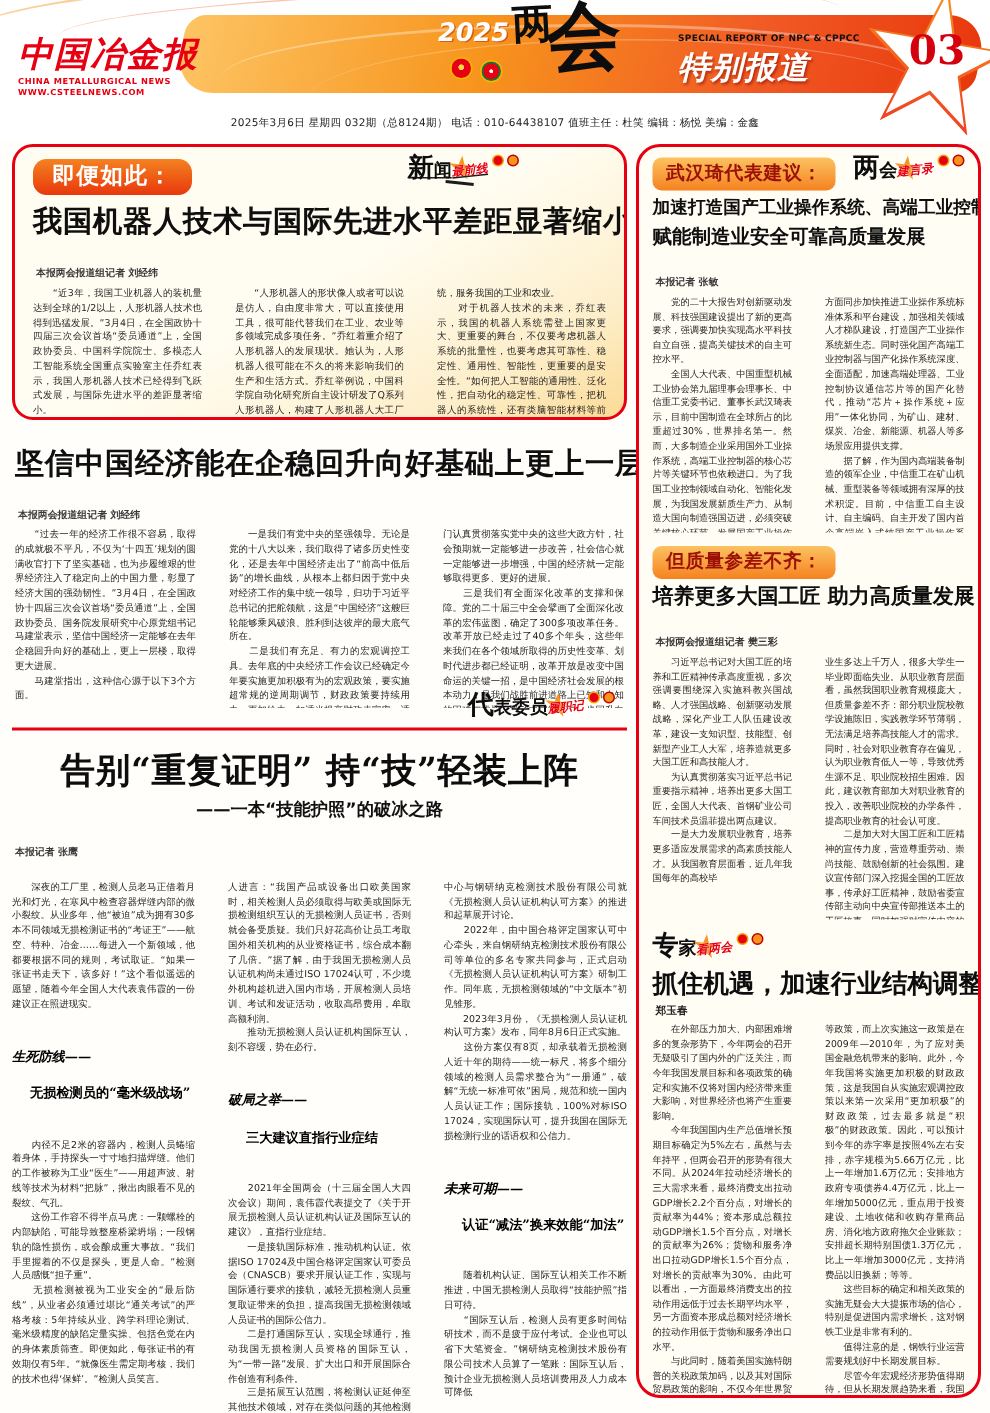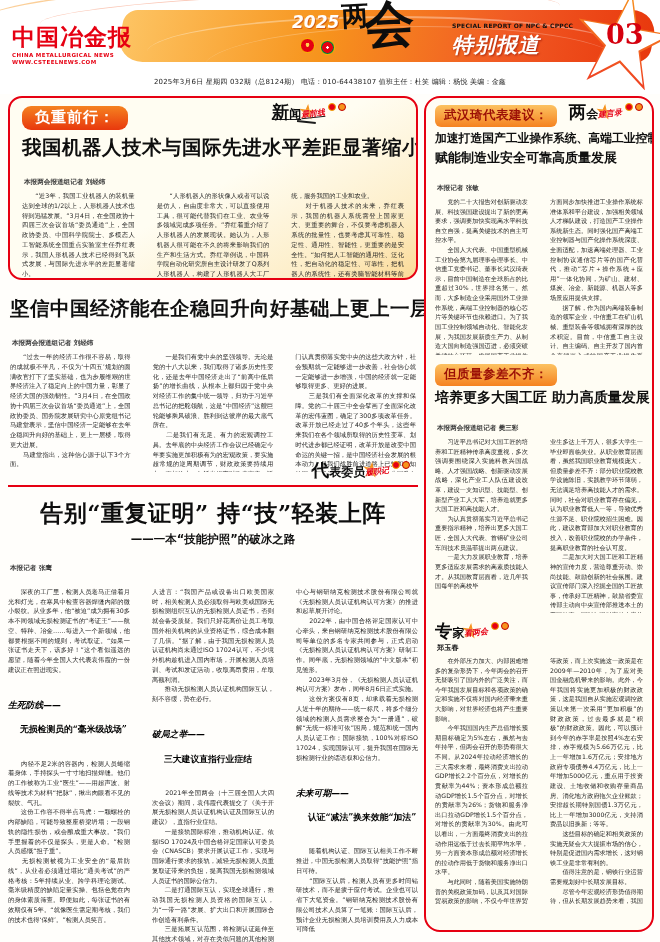--- a/index.html
+++ b/index.html
@@ -12,21 +12,21 @@
   .mh-curl2{position:absolute;left:40px;top:-6px;width:520px;height:40px;
            border-top:1.5px solid rgba(241,90,36,.35);border-radius:50%;transform:rotate(-2deg);}
   .mh-swoosh{position:absolute;left:120px;top:10px;width:534px;height:52px;
              background:linear-gradient(92deg,#fdc463,#f7941d 38%,#f15a24 72%,#e8380d);
              border-radius:12px 28px 12px 28px;transform:skewX(-12deg);overflow:hidden;}
   .mh-swoosh .wave{position:absolute;left:30px;top:6px;width:480px;height:70px;
              border-top:2px solid rgba(255,255,255,.35);border-radius:50%;}
   .mh-swoosh .wave2{position:absolute;left:90px;top:16px;width:420px;height:80px;
              border-top:1.5px solid rgba(255,255,255,.25);border-radius:50%;}
   .logo{position:absolute;left:12px;top:24px;color:#e60012;line-height:1.15;}
-  .logo-cn{font-family:"DejaVu Serif","Liberation Serif",serif;font-weight:bold;
+  .logo-cn{font-family:"DejaVu Serif","Liberation Serif",serif;font-weight:bold;font-style:italic;
            font-size:23px;letter-spacing:1px;}
   .logo-en{font-size:5.5px;font-weight:bold;letter-spacing:.4px;margin-top:2px;}
   .logo-url{font-size:5.5px;font-weight:bold;letter-spacing:.4px;}
   .mh-year{position:absolute;left:292px;top:12px;color:#fff;font-style:italic;font-weight:bold;
            font-size:17px;text-shadow:1px 1px 0 rgba(180,50,0,.55);}
   .emblem{position:absolute;width:15px;height:15px;border-radius:50%;
           border:1.5px solid #f7b500;box-sizing:border-box;}
   .emblem-a{left:300px;top:38px;background:radial-gradient(circle at 50% 45%,#ffd24d 18%,#e60012 22%);}
   .emblem-b{left:320px;top:40px;background:radial-gradient(circle at 50% 50%,#fff 12%,#e60012 16%,#e60012 55%,#0a7a3c 60%);}
   .mh-title{position:absolute;left:342px;top:0px;display:block;
@@ -149,21 +149,21 @@
       <div class="art-a">
         <span class="badge">
           <span class="b-main">新闻</span>
           <span class="b-star">★</span>
           <span class="b-script">最前线</span>
           <span class="b-dots">
               <span class="dotA"></span>
               <span class="dotB"></span>
             </span>
         </span>
-        <span class="lbl">负重前行：</span>
+        <span class="lbl">即便如此：</span>
         <div class="hl-big">我国机器人技术与国际先进水平差距显著缩小</div>
         <div class="byline">本报两会报道组记者 刘经纬</div>
         <div class="cols">
           <div class="col">　　“近3年，我国工业机器人的装机量达到全球的1/2以上，人形机器人技术也得到迅猛发展。”3月4日，在全国政协十四届三次会议首场“委员通道”上，全国政协委员、中国科学院院士、多模态人工智能系统全国重点实验室主任乔红表示，我国人形机器人技术已经得到飞跃式发展，与国际先进水平的差距显著缩小。</div>
           <div class="col">　　“人形机器人的形状像人或者可以说是仿人，自由度非常大，可以直接使用工具，很可能代替我们在工业、农业等多领域完成多项任务。”乔红着重介绍了人形机器人的发展现状。她认为，人形机器人很可能在不久的将来影响我们的生产和生活方式。乔红举例说，中国科学院自动化研究所自主设计研发了Q系列人形机器人，构建了人形机器人大工厂这一核心技术底座，通用的大工厂能够快速形成低成本和相对高性能的机器人系</div>
           <div class="col">统，服务我国的工业和农业。
 　　对于机器人技术的未来，乔红表示，我国的机器人系统需登上国家更大、更重要的舞台，不仅要考虑机器人系统的批量性，也要考虑其可靠性、稳定性、通用性、智能性，更重要的是安全性。“如何把人工智能的通用性、泛化性，把自动化的稳定性、可靠性，把机器人的系统性，还有类脑智能材料等前沿技术充分融合，成为了这个领域的科技工作者和企业家的共同梦想和挑战。”乔红说。</div>
         </div>
       </div>
 
@@ -283,20 +283,21 @@
       <div class="art-r3">
         <span class="badge">
           <span class="b-main">专家</span>
           <span class="b-star">★</span>
           <span class="b-script">看两会</span>
           <span class="b-dots">
               <span class="dotA"></span>
               <span class="dotB"></span>
             </span>
         </span>
+        <div class="hl-r3">抓住机遇，加速行业结构调整</div>
         <div class="auth">郑玉春</div>
         <div class="cols r3-cols">
           <div class="col">　　在外部压力加大、内部困难增多的复杂形势下，今年两会的召开无疑吸引了国内外的广泛关注，而今年我国发展目标和各项政策的确定和实施不仅将对国内经济带来重大影响，对世界经济也将产生重要影响。
 　　今年我国国内生产总值增长预期目标确定为5%左右，虽然与去年持平，但两会召开的形势有很大不同。从2024年拉动经济增长的三大需求来看，最终消费支出拉动GDP增长2.2个百分点，对增长的贡献率为44%；资本形成总额拉动GDP增长1.5个百分点，对增长的贡献率为26%；货物和服务净出口拉动GDP增长1.5个百分点，对增长的贡献率为30%。由此可以看出，一方面最终消费支出的拉动作用远低于过去长期平均水平，另一方面资本形成总额对经济增长的拉动作用低于货物和服务净出口水平。
 　　与此同时，随着美国实施特朗普的关税政策加码，以及其对国际贸易政策的影响，不仅今年世界贸易将受到很大影响，今年世界经济的增长也将受到抑制。此前，去年第4季度受特朗普当选美国总统及相关政策的影响，美国大量进口商品，我国出口相应增加，这也将对今年我国出口造成很大压力。</div>
           <div class="col">等政策，而上次实施这一政策是在2009年—2010年，为了应对美国金融危机带来的影响。此外，今年我国将实施更加积极的财政政策，这是我国自从实施宏观调控政策以来第一次采用“更加积极”的财政政策，过去最多就是“积极”的财政政策。因此，可以预计到今年的赤字率是按照4%左右安排，赤字规模为5.66万亿元，比上一年增加1.6万亿元；安排地方政府专项债券4.4万亿元，比上一年增加5000亿元，重点用于投资建设、土地收储和收购存量商品房、消化地方政府拖欠企业账款；安排超长期特别国债1.3万亿元，比上一年增加3000亿元，支持消费品以旧换新；等等。
 　　这些目标的确定和相关政策的实施无疑会大大提振市场的信心，特别是促进国内需求增长，这对钢铁工业是非常有利的。
 　　值得注意的是，钢铁行业运营需要规划好中长期发展目标。
 　　尽管今年宏观经济形势值得期待，但从长期发展趋势来看，我国经济结构的调整仍将不断深入推进。从今年政府工作报告也可以看出，大力推进新型工业化，培育壮大新兴产业、未来产业是今后发展的重点。随着我国各领域自主创新、跨越式发展进程加速，以扩大规模为主的发展模式、我国过去以满足投资需求为主的制造业体系也将加快转型，钢铁产业需要不断调整升级，以实现高质量发展。</div>
         </div>

